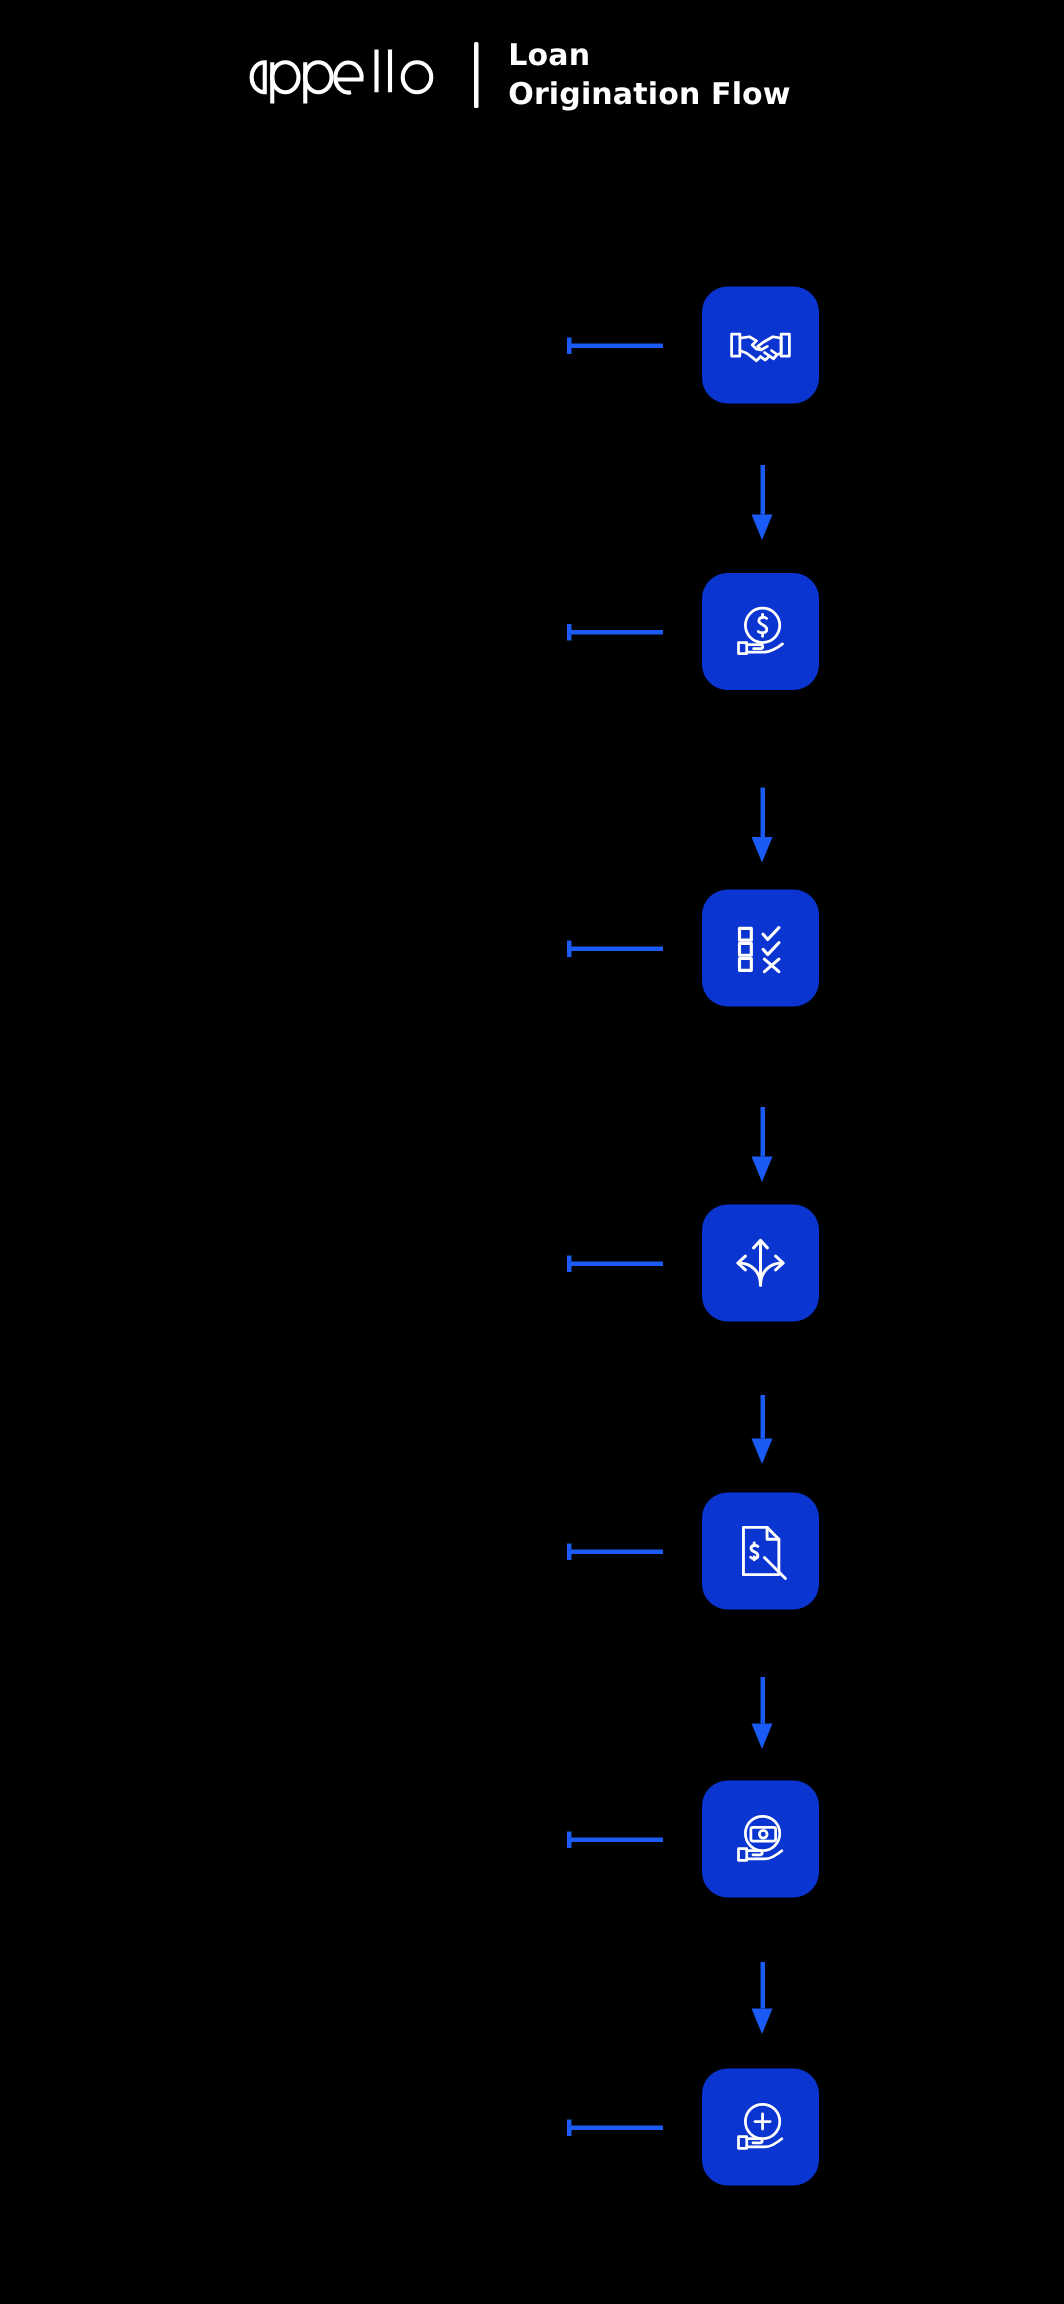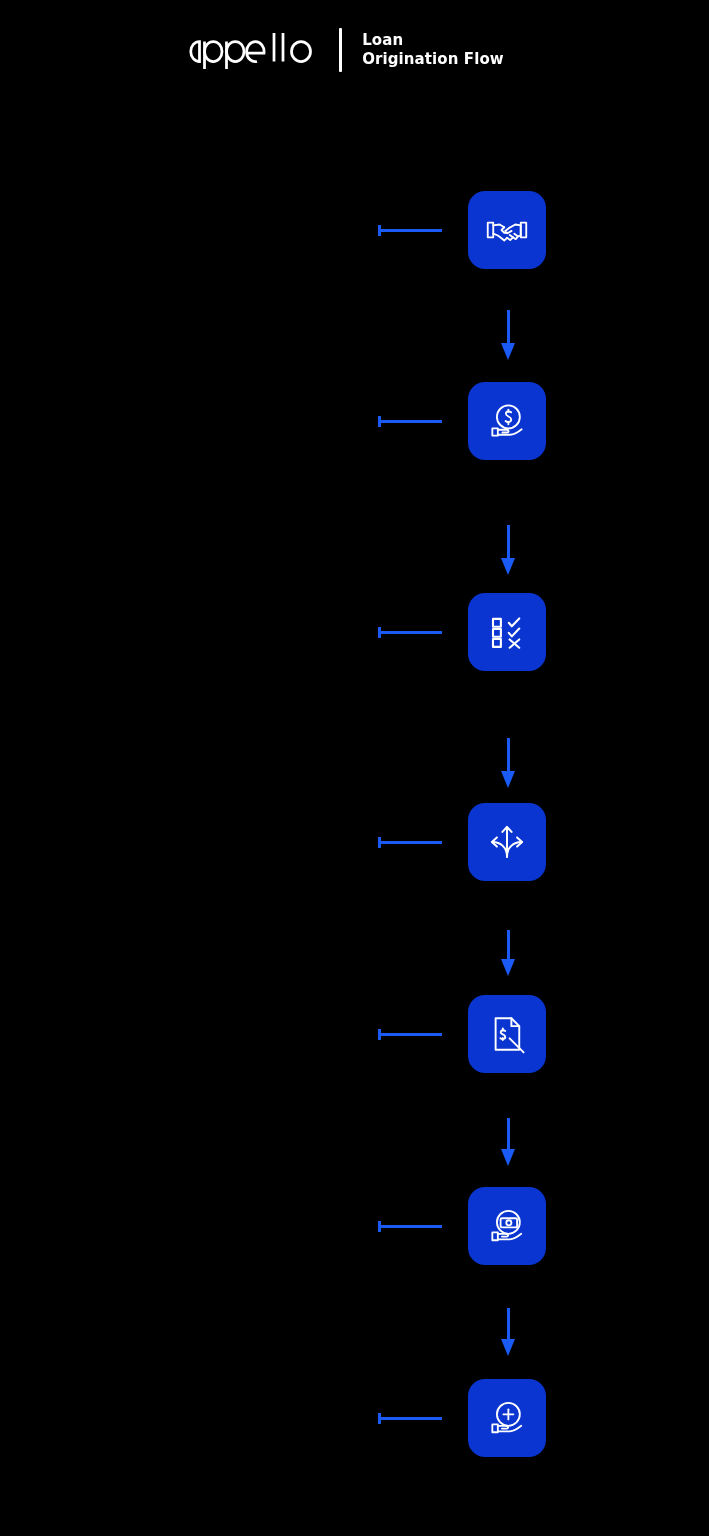--- a/index.html
+++ b/index.html
@@ -37,21 +37,21 @@
     display: block;
   }
   .header-divider {
     width: 3px;
     height: 44px;
     background: #ffffff;
     border-radius: 1px;
   }
   .header-title {
     color: #ffffff;
-    font-size: 15px;
+    font-size: 20px;
     font-weight: bold;
     line-height: 1.28;
     letter-spacing: 0.1px;
     white-space: pre-line;
     font-family: "DejaVu Sans", "Liberation Sans", sans-serif;
   }
 
   
   .flow {
     position: absolute;

